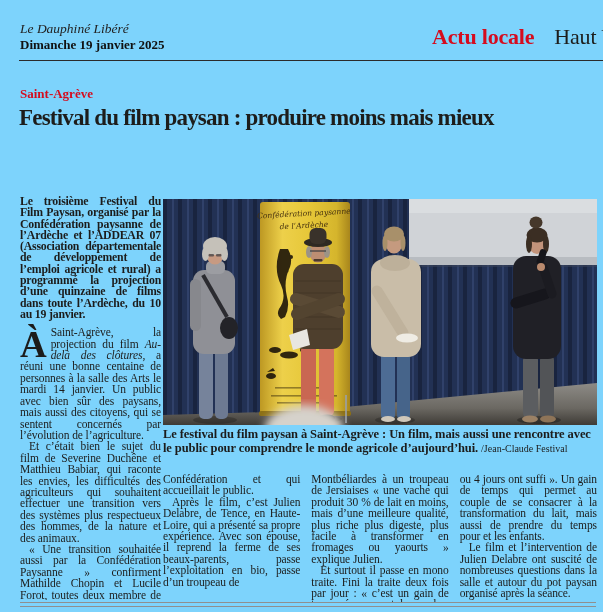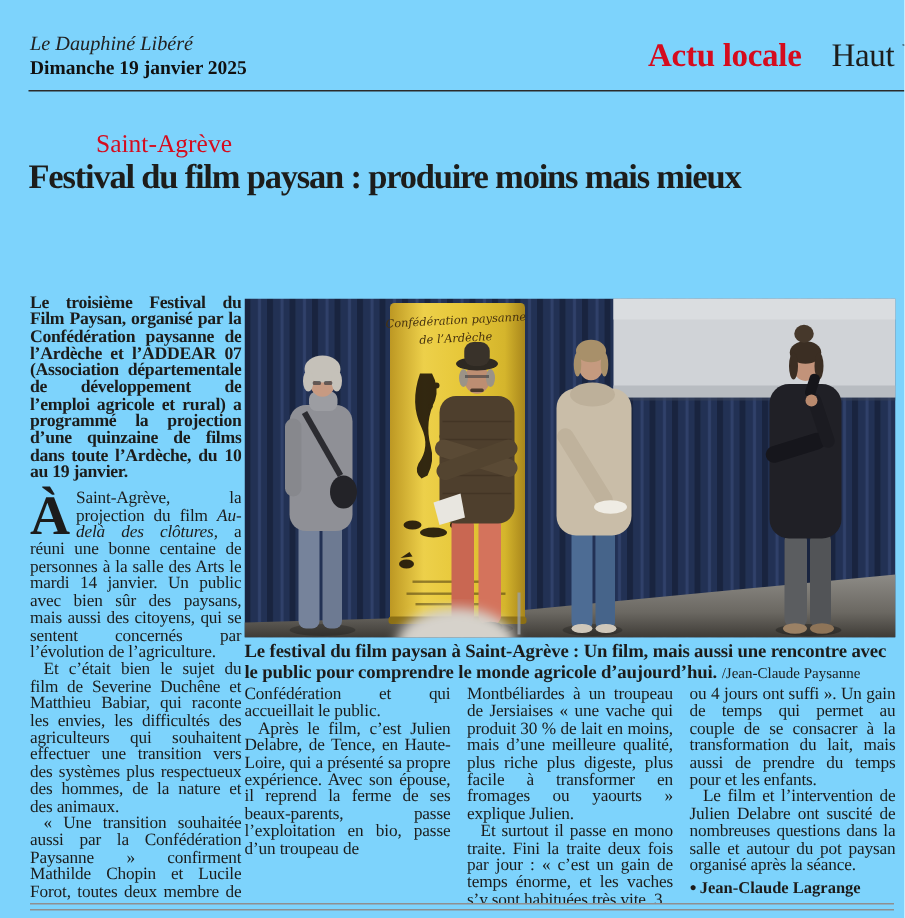--- a/index.html
+++ b/index.html
@@ -10,21 +10,21 @@
   
   .masthead{position:absolute;left:20px;top:22px;line-height:1.1;}
   .paper-name{font-style:italic;font-size:13.5px;color:#222;}
   .paper-date{font-weight:bold;font-size:13px;color:#111;margin-top:1px;}
   .section-head{position:absolute;top:24px;right:-14px;white-space:nowrap;font-size:22px;letter-spacing:-0.2px;}
   .section-red{color:#d50c1e;font-weight:bold;}
   .section-black{color:#1d1d1b;font-weight:normal;margin-left:20px;}
   .section-clip{color:#1d1d1b;font-weight:normal;margin-left:5px;}
   .top-rule{position:absolute;left:19px;right:0;top:60px;border-top:1.6px solid #2b2b2b;}
   
-  .kicker{position:absolute;left:20px;top:86px;color:#d50c1e;font-weight:normal;font-size:17px;margin-left:44px;}
+  .kicker{position:absolute;left:20px;top:86px;color:#d50c1e;font-weight:bold;font-size:13px;}
   .headline{
     position:absolute;left:19px;top:101px;width:578px;margin:0;
     font-size:23px;line-height:34px;font-weight:bold;letter-spacing:-0.8px;color:#1d1d1b;
   }
   
   .left-col{position:absolute;left:20px;top:196px;width:141px;height:404px;overflow:hidden;}
   .lead{
     font-weight:bold;font-size:11.8px;line-height:11.3px;letter-spacing:-0.2px;
     text-align:justify;margin:0 0 7px 0;hyphens:auto;
   }
@@ -48,21 +48,21 @@
     position:absolute;left:163px;top:458px;width:434px;height:144px;overflow:hidden;
     display:flex;gap:11px;
   }
   .col{flex:1;min-width:0;}
   .subhead{
     font-weight:bold;font-size:12.2px;line-height:12.6px;margin:7px 0 2px 0;
   }
   .red-bullet{color:#d50c1e;font-size:8px;vertical-align:1.5px;margin-right:2px;}
   .byline{font-weight:bold;font-size:11px;margin:3px 0 4px 0;}
   .black-bullet{font-size:8px;vertical-align:1.5px;margin-right:2px;}
-  .mt{margin-top:0;}
+  .mt{margin-top:16px;}
   
   .double-rule{
     position:absolute;left:20px;right:7px;top:602px;height:3px;
     border-top:1px solid #8f8f8f;border-bottom:1px solid #8f8f8f;
   }
 </style>
 </head>
 <body>
 
 <div class="page">
@@ -226,21 +226,21 @@
         <g transform="rotate(18 378 60)">
           <rect x="374.5" y="50" width="7" height="16" rx="3" fill="#15151a"></rect>
         </g>
         <circle cx="378" cy="68" r="4" fill="#b98a6e"></circle>
       </g>
 
       <ellipse cx="141" cy="232" rx="40" ry="26" fill="#d6d2cb" filter="url(#blur1)"></ellipse>
     </svg>
   </figure>
 
-  <div class="caption"><span>Le festival du film paysan à Saint-Agrève : Un film, mais aussi une rencontre avec le public pour comprendre le monde agricole d’aujourd’hui.</span> <span class="credit">/Jean-Claude Paysanne</span></div>
+  <div class="caption"><span>Le festival du film paysan à Saint-Agrève : Un film, mais aussi une rencontre avec le public pour comprendre le monde agricole d’aujourd’hui.</span> <span class="credit">/Jean-Claude Festival</span></div>
 
   <div class="cols">
     <div class="col">
       <p class="body-p mt">Confédération et qui accueillait le public.</p>
       <p class="body-p indent">Après le film, c’est Julien Delabre, de Tence, en Haute-Loire, qui a présenté sa propre expérience. Avec son épouse, il reprend la ferme de ses beaux-parents, passe l’exploitation en bio, passe d’un troupeau de</p>
     </div>
     <div class="col">
       <p class="body-p mt">Montbéliardes à un troupeau de Jersiaises « une vache qui produit 30 % de lait en moins, mais d’une meilleure qualité, plus riche plus digeste, plus facile à transformer en fromages ou yaourts » explique Julien.</p>
       <p class="body-p indent">Et surtout il passe en mono traite. Fini la traite deux fois par jour : « c’est un gain de temps énorme, et les vaches s’y sont habituées très vite, 3</p>
     </div>

